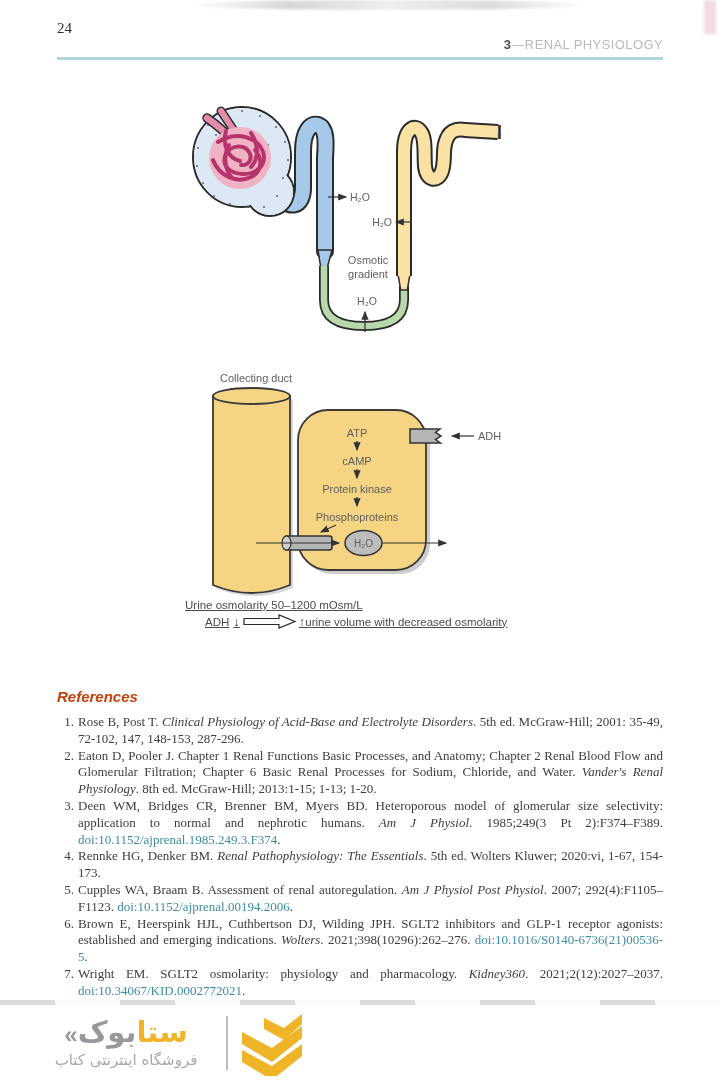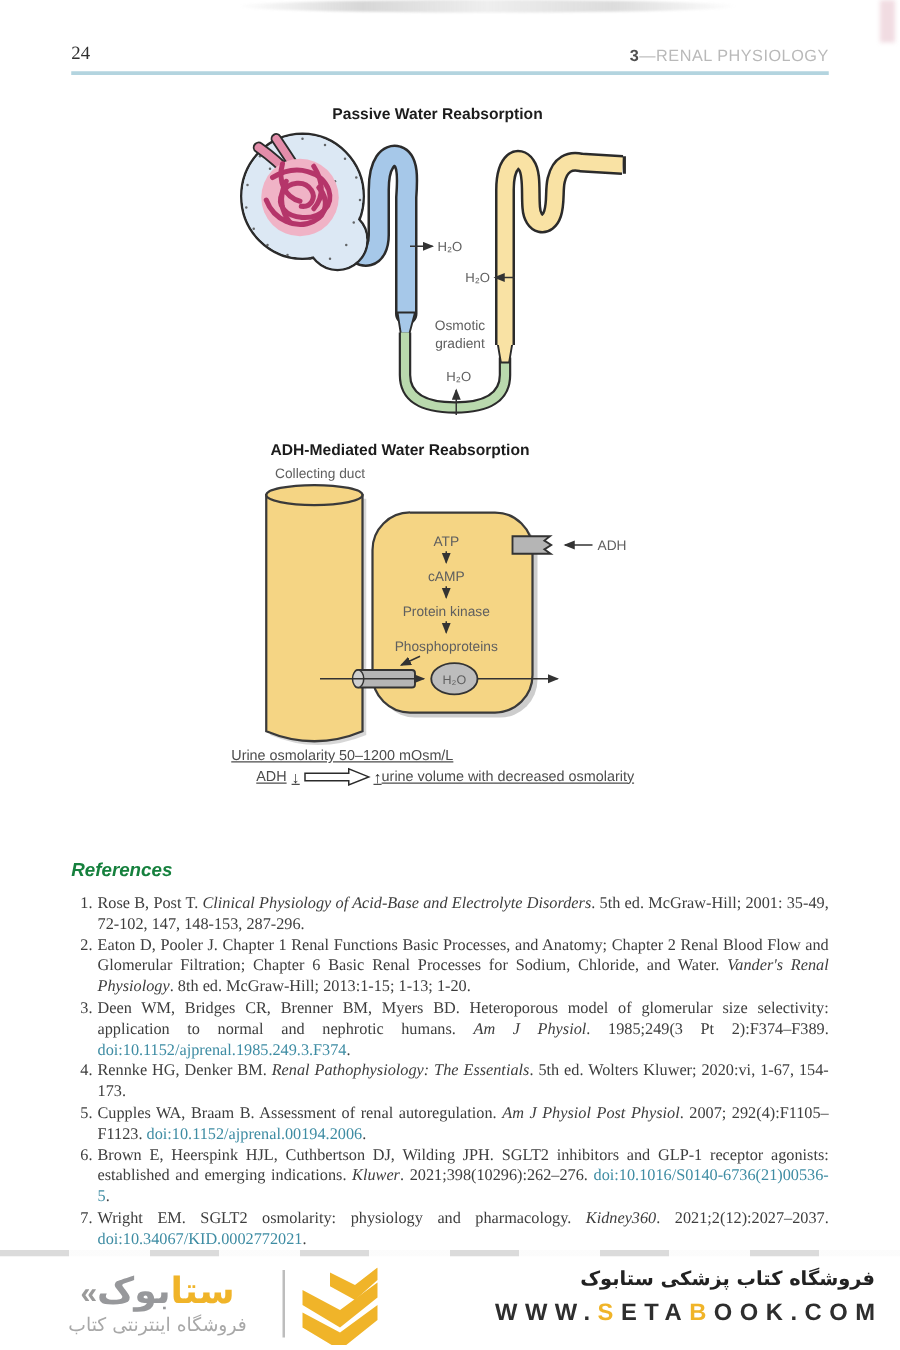--- a/index.html
+++ b/index.html
@@ -17,21 +17,21 @@
   
   .figtitle{font-weight:bold;font-size:12.5px;color:#1c1c1c;text-align:center;}
   .cap{font-size:11.5px;color:#4c4c4c;white-space:nowrap;text-decoration:underline;}
   .cap-row{display:flex;align-items:center;}
   .thin-arrow{font-size:13px;color:#333;line-height:1;}
 
   
   svg text{font-family:"Liberation Sans",sans-serif;fill:#5f5f5f;}
 
   
-  .refhead{font-style:italic;font-weight:bold;font-size:15px;color:#15803d;}
+  .refhead{font-style:italic;font-weight:bold;font-size:15px;color:#c2410c;}
   ol.refs{list-style:none;margin:0;padding:0;}
   ol.refs li{position:relative;padding-left:21px;text-align:justify;font-size:13px;
              line-height:16.8px;color:#3d3d3d;font-family:"Liberation Serif",serif;}
   .refnum{position:absolute;left:1px;top:0;width:16px;text-align:right;}
   .it{font-style:italic;}
   .doi{color:var(--doi,#3e8ca3);}
 
   
   .fa{font-family:"DejaVu Sans",sans-serif;direction:rtl;}
   .logo-row{display:flex;align-items:flex-end;}
@@ -54,27 +54,26 @@
 </style>
 </head>
 <body>
 
 <div id="page">
 
   <div class="abs smudge-top" style="left:190px;top:0;width:400px;height:10px"></div>
   <div class="abs smudge-pink" style="left:704px;top:0;width:12px;height:34px"></div>
   <div class="abs smudge-foot" style="left:0;top:1000px;width:720px;height:5px"></div>
 
-  <div class="abs pageno" style="left:57px;top:35px">24</div>
+  <div class="abs pageno" style="left:57px;top:20px">24</div>
   <div class="abs chap" style="right:57px;top:37px">
     <span class="num">3</span><span class="rest">—RENAL PHYSIOLOGY</span>
   </div>
   <div class="abs rule" style="left:57px;top:57px;width:606px"></div>
 
-  <div class="abs figtitle" style="left:180px;top:84px;width:340px">Passive Water Reabsorption</div>
 
   <svg class="abs" style="left:180px;top:100px" width="340" height="250" viewBox="0 0 340 250">
     <defs>
       <marker id="ah1" markerWidth="9" markerHeight="8" refX="6.5" refY="3" orient="auto">
         <path d="M0,0 L7.5,3 L0,6 Z" fill="#333"></path>
       </marker>
     </defs>
 
     <g>
       <path d="M 97,92 C 110,112 123,106 123,88 L 123,52 C 123,30 131,23 138,25 C 147,28 146,44 145,58 L 145,151" fill="none" stroke="#2b2b2b" stroke-width="18" stroke-linecap="round"></path>
@@ -144,21 +143,20 @@
     <line x1="232" y1="122" x2="216" y2="122" stroke="#333" stroke-width="1.2" marker-end="url(#ah1)"></line>
     <text x="212" y="125.5" font-size="10.5" text-anchor="end">H₂O</text>
 
     <text x="188" y="164" font-size="11" text-anchor="middle">Osmotic</text>
     <text x="188" y="178" font-size="11" text-anchor="middle">gradient</text>
 
     <text x="187" y="205" font-size="10.5" text-anchor="middle">H₂O</text>
     <line x1="185" y1="232" x2="185" y2="212" stroke="#333" stroke-width="1.2" marker-end="url(#ah1)"></line>
   </svg>
 
-  <div class="abs figtitle" style="left:150px;top:353px;width:340px">ADH-Mediated Water Reabsorption</div>
 
   <svg class="abs" style="left:150px;top:372px" width="420" height="235" viewBox="0 0 420 235">
     <defs>
       <marker id="ah2" markerWidth="9" markerHeight="8" refX="6.5" refY="3" orient="auto">
         <path d="M0,0 L7.5,3 L0,6 Z" fill="#333"></path>
       </marker>
     </defs>
 
     <rect x="152" y="42" width="128" height="160" rx="30" fill="#9c9c9c" opacity=".5"></rect>
     <rect x="148" y="38" width="128" height="160" rx="30" fill="var(--cell-yellow,#f5d584)" stroke="#3a3a3a" stroke-width="1.8"></rect>
@@ -204,21 +202,21 @@
   </div>
 
 
   <div class="abs refhead" style="left:57px;top:688px">References</div>
   <ol class="refs abs" style="left:57px;top:714px;width:606px">
       <li><span class="refnum">1.</span><span>Rose B, Post T. </span><span class="it">Clinical Physiology of Acid-Base and Electrolyte Disorders</span><span>. 5th ed. McGraw-Hill; 2001: 35-49, 72-102, 147, 148-153, 287-296.</span></li>
       <li><span class="refnum">2.</span><span>Eaton D, Pooler J. Chapter 1 Renal Functions Basic Processes, and Anatomy; Chapter 2 Renal Blood Flow and Glomerular Filtration; Chapter 6 Basic Renal Processes for Sodium, Chloride, and Water. </span><span class="it">Vander's Renal Physiology</span><span>. 8th ed. McGraw-Hill; 2013:1-15; 1-13; 1-20.</span></li>
       <li><span class="refnum">3.</span><span>Deen WM, Bridges CR, Brenner BM, Myers BD. Heteroporous model of glomerular size selectivity: application to normal and nephrotic humans. </span><span class="it">Am J Physiol</span><span>. 1985;249(3 Pt 2):F374–F389. </span><span class="doi">doi:10.1152/ajprenal.1985.249.3.F374</span><span>.</span></li>
       <li><span class="refnum">4.</span><span>Rennke HG, Denker BM. </span><span class="it">Renal Pathophysiology: The Essentials</span><span>. 5th ed. Wolters Kluwer; 2020:vi, 1-67, 154-173.</span></li>
       <li><span class="refnum">5.</span><span>Cupples WA, Braam B. Assessment of renal autoregulation. </span><span class="it">Am J Physiol Post Physiol</span><span>. 2007; 292(4):F1105–F1123. </span><span class="doi">doi:10.1152/ajprenal.00194.2006</span><span>.</span></li>
-      <li><span class="refnum">6.</span><span>Brown E, Heerspink HJL, Cuthbertson DJ, Wilding JPH. SGLT2 inhibitors and GLP-1 receptor agonists: established and emerging indications. </span><span class="it">Kluwer</span><span>. 2021;398(10296):262–276. </span><span class="doi">doi:10.1016/S0140-6736(21)00536-5</span><span>.</span></li>
+      <li><span class="refnum">6.</span><span>Brown E, Heerspink HJL, Cuthbertson DJ, Wilding JPH. SGLT2 inhibitors and GLP-1 receptor agonists: established and emerging indications. </span><span class="it">Wolters</span><span>. 2021;398(10296):262–276. </span><span class="doi">doi:10.1016/S0140-6736(21)00536-5</span><span>.</span></li>
       <li><span class="refnum">7.</span><span>Wright EM. SGLT2 osmolarity: physiology and pharmacology. </span><span class="it">Kidney360</span><span>. 2021;2(12):2027–2037. </span><span class="doi">doi:10.34067/KID.0002772021</span><span>.</span></li>
     </ol>
 
   <div class="abs" style="left:0;top:1006px;width:720px;height:74px;background:#fff">
 
     <div class="abs" style="left:34px;top:12px;width:184px">
       <div class="logo-row" style="justify-content:center">
         <span class="logo-mark">«</span>
         <span class="logo-word" dir="rtl"><span class="y">ستا</span><span class="g">بوک</span></span>
       </div>
@@ -228,17 +226,15 @@
     <div class="abs divider" style="left:226px;top:10px;height:54px"></div>
 
     <svg class="abs" style="left:238px;top:8px" width="68" height="62" viewBox="0 0 68 62">
       <g fill="var(--accent,#f0b429)">
         <polygon points="26,4 46,14 64,0 64,10 46,26 26,15"></polygon>
         <polygon points="4,18 34,34 64,12 64,24 34,48 4,30"></polygon>
         <polygon points="4,36 34,52 64,30 64,42 34,66 4,48"></polygon>
       </g>
     </svg>
 
-    <div class="abs store-fa fa" style="right:20px;top:8px">فروشگاه کتاب پزشکی ستابوک</div>
-    <div class="abs url" style="right:14px;top:34px"><span>W</span><span>W</span><span>W</span><span>.</span><span style="color: rgb(240, 180, 41);">S</span><span>E</span><span>T</span><span>A</span><span style="color: rgb(240, 180, 41);">B</span><span>O</span><span>O</span><span>K</span><span>.</span><span>C</span><span>O</span><span>M</span></div>
   </div>
 
 </div>
 
 </body></html>

